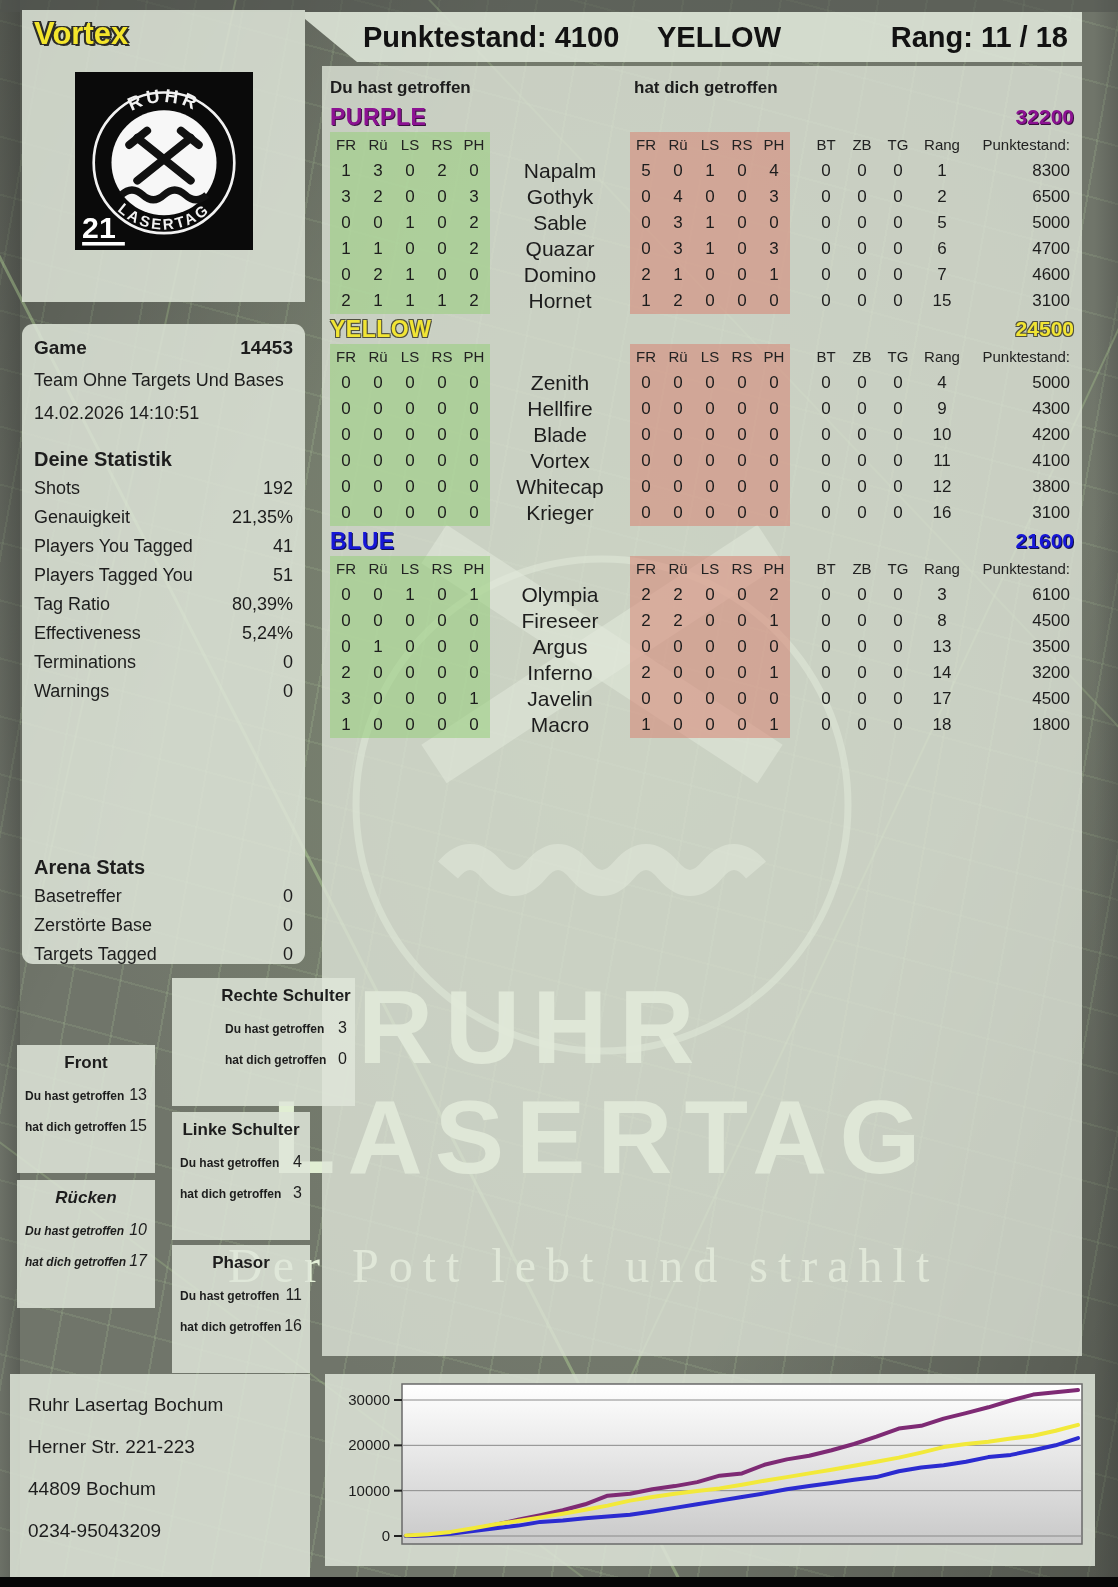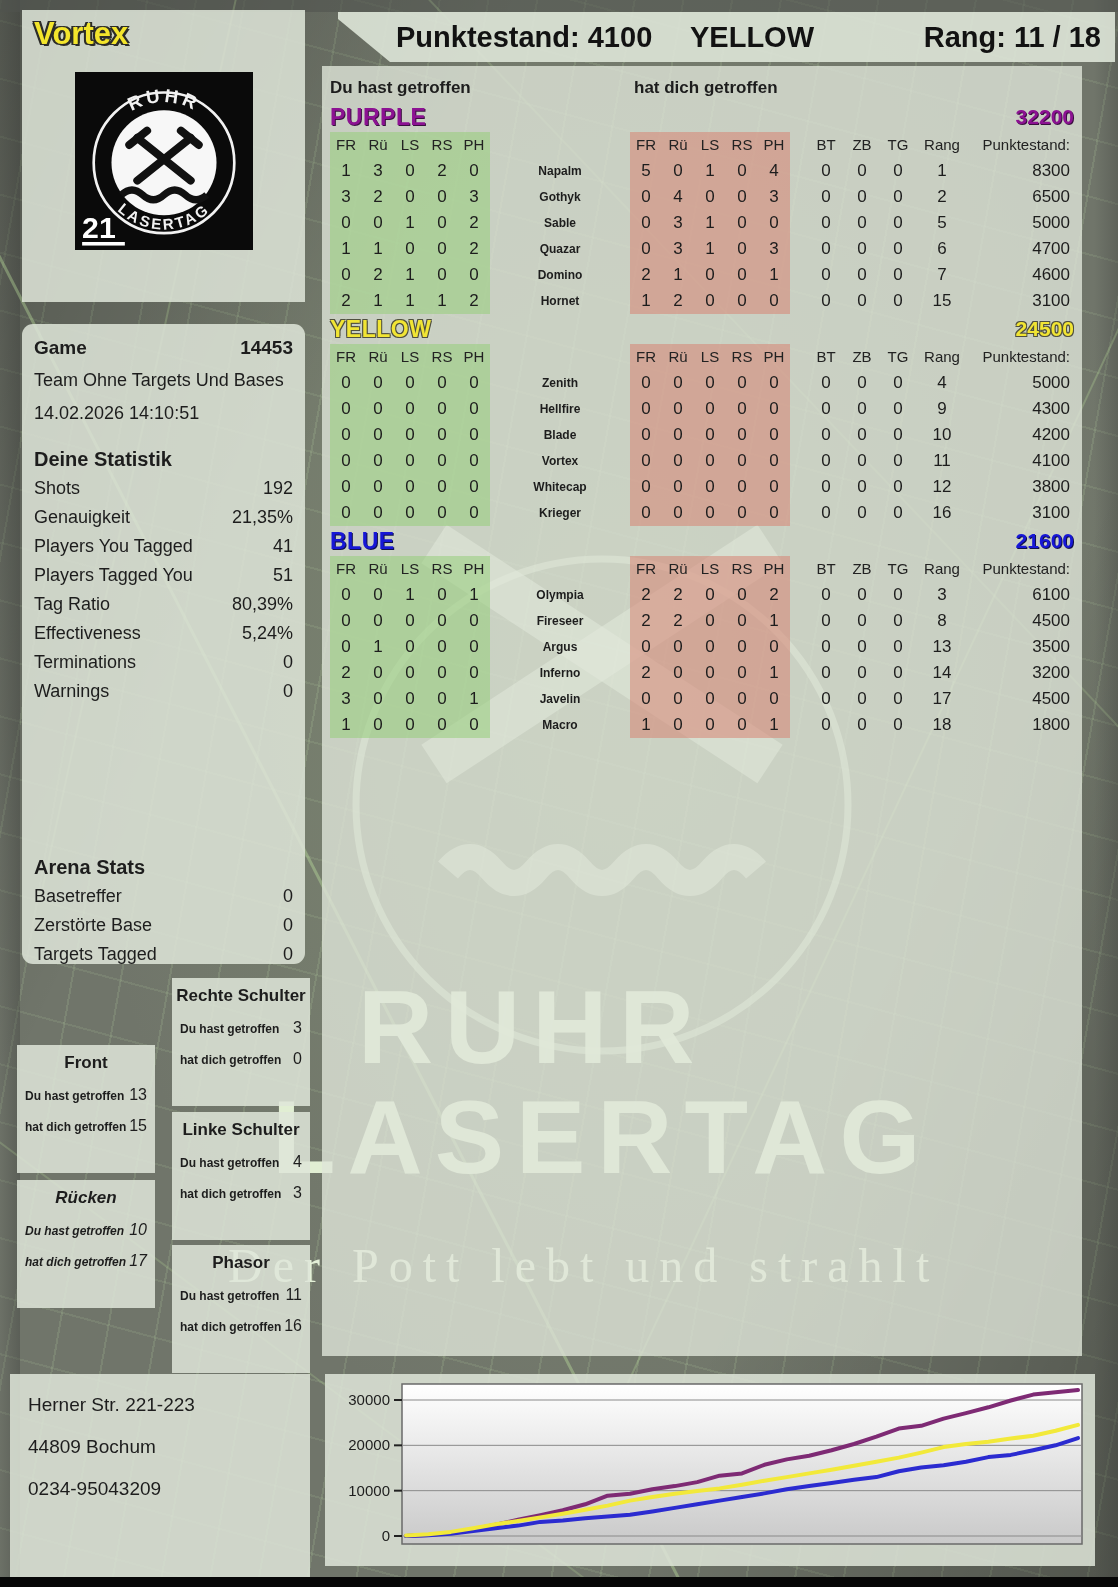--- a/index.html
+++ b/index.html
@@ -24,52 +24,52 @@
   .wm-lasertag{left:272px;top:1078px;font-size:104px;}
   .wm-slogan{position:absolute;left:228px;top:1238px;font-family:"Liberation Serif","DejaVu Serif",serif;
     font-weight:400;font-size:48px;letter-spacing:10px;color:#eaf7dd;opacity:0.95;white-space:nowrap;}
   
   .panel{position:absolute;z-index:2;background:rgba(222,229,216,0.86);}
   .vortex-panel{left:22px;top:10px;width:283px;height:292px;}
   .player-name{position:absolute;left:12px;top:6px;font-size:31px;font-weight:800;color:#f3e52c;
     text-shadow:-2px -1px 0 #2c2c28,2px -1px 0 #2c2c28,-2px 1px 0 #2c2c28,2px 2px 0 #2c2c28;}
   .club-logo{position:absolute;left:53px;top:62px;width:178px;height:178px;}
   .header-panel{left:305px;top:12px;width:777px;height:50px;
-    clip-path:polygon(0 0,100% 0,100% 100%,52px 100%,0 7px);background:rgba(222,229,216,0.90);margin-left:33px;}
+    clip-path:polygon(0 0,100% 0,100% 100%,52px 100%,0 7px);background:rgba(222,229,216,0.90);}
   .hdr-item{position:absolute;top:0;line-height:50px;font-size:29px;font-weight:800;color:#121212;}
   .hdr-punkte{left:58px;}
   .hdr-team{left:352px;}
   .hdr-rang{right:14px;}
   .main-panel{left:322px;top:66px;width:760px;height:1290px;background:rgba(222,229,216,0.80);}
   .col-label{position:absolute;top:12px;font-size:17px;font-weight:800;}
   .col-label.you{left:8px;} .col-label.them{left:312px;}
   #teams{position:absolute;left:0;top:36px;width:100%;}
   .team-row{display:flex;justify-content:space-between;align-items:center;height:30px;padding:0 8px;}
   .team-name{font-size:23px;font-weight:800;letter-spacing:0.5px;}
   .team-total{font-size:21px;font-weight:800;}
   .t-purple{color:#8c1292;text-shadow:1px 1px 0 #3a1040;}
   .t-yellow{color:#f1e534;text-shadow:-1px -1px 0 #50503f,1px -1px 0 #50503f,-1px 1px 0 #50503f,1px 1px 0 #50503f;}
   .t-blue{color:#1717d6;text-shadow:1px 1px 0 #11114a;}
   .score-table{display:grid;grid-template-columns:repeat(5,32px) 140px repeat(5,32px) 18px 36px 36px 36px 52px 106px;
     padding-left:8px;}
   .sc{height:26px;line-height:26px;text-align:center;font-size:17px;}
   .sc.hdr{font-size:15px;color:#222;}
   .sc.c-green{background:rgba(150,205,122,0.55);}
   .sc.c-red{background:rgba(215,132,115,0.55);}
-  .sc.name-cell{font-size:12px;font-weight:bold;}
+  .sc.name-cell{font-size:21px;}
   .sc.pk{text-align:right;padding-right:4px;}
   .stats-panel{left:22px;top:324px;width:283px;height:640px;padding:0;border-radius:11px;}
   .stats-inner{padding:8px 12px;}
   .game-row{display:flex;justify-content:space-between;height:32px;align-items:center;font-size:19px;font-weight:800;}
   .info-line{height:33px;display:flex;align-items:center;font-size:18px;}
   .sec-title{margin-top:14px;height:30px;display:flex;align-items:center;font-size:20px;font-weight:800;}
   .sec-title.arena{margin-top:146px;}
   .stat-row{display:flex;justify-content:space-between;height:29px;align-items:center;font-size:18px;}
   .bp{width:138px;height:128px;}
-  .bp0{left:172px;top:978px;} .bp1{left:17px;top:1045px;} .bp2{left:172px;top:1112px;}
+  .bp0{left:172px;top:978px;padding-left:45px;} .bp1{left:17px;top:1045px;} .bp2{left:172px;top:1112px;}
   .bp3{left:17px;top:1180px;font-style:italic;} .bp4{left:172px;top:1245px;}
   .bp-title{text-align:center;font-size:17px;font-weight:800;margin-top:8px;}
   .bp-row{display:flex;justify-content:space-between;align-items:baseline;padding:0 8px;margin-top:13px;}
   .bp-label{font-size:12px;font-weight:600;}
   .bp-value{font-size:16px;}
   .address-panel{left:10px;top:1374px;width:300px;height:188px;padding:10px 0;}
   .addr-line{height:42px;display:flex;align-items:center;padding-left:18px;font-size:19px;}
   .chart-panel{left:325px;top:1374px;width:770px;height:192px;}
 </style>
 </head>
@@ -630,20 +630,21 @@
         <span class="bp-label">Du hast getroffen</span>
         <span class="bp-value">11</span>
       </div>
       <div class="bp-row">
         <span class="bp-label">hat dich getroffen</span>
         <span class="bp-value">16</span>
       </div>
     </section>
 
   <section class="panel address-panel">
+    <div class="addr-line">Ruhr Lasertag Bochum</div>
     <div class="addr-line">Herner Str. 221-223</div>
     <div class="addr-line">44809 Bochum</div>
     <div class="addr-line">0234-95043209</div>
   </section>
 
   <section class="panel chart-panel">
     <svg id="chart-svg" width="760" height="188" viewBox="0 0 760 188" style="margin:2px 0 0 5px">
         <defs>
           <linearGradient id="pg" x1="0" y1="0" x2="0" y2="1">
             <stop offset="0" stop-color="#ffffff"></stop>

